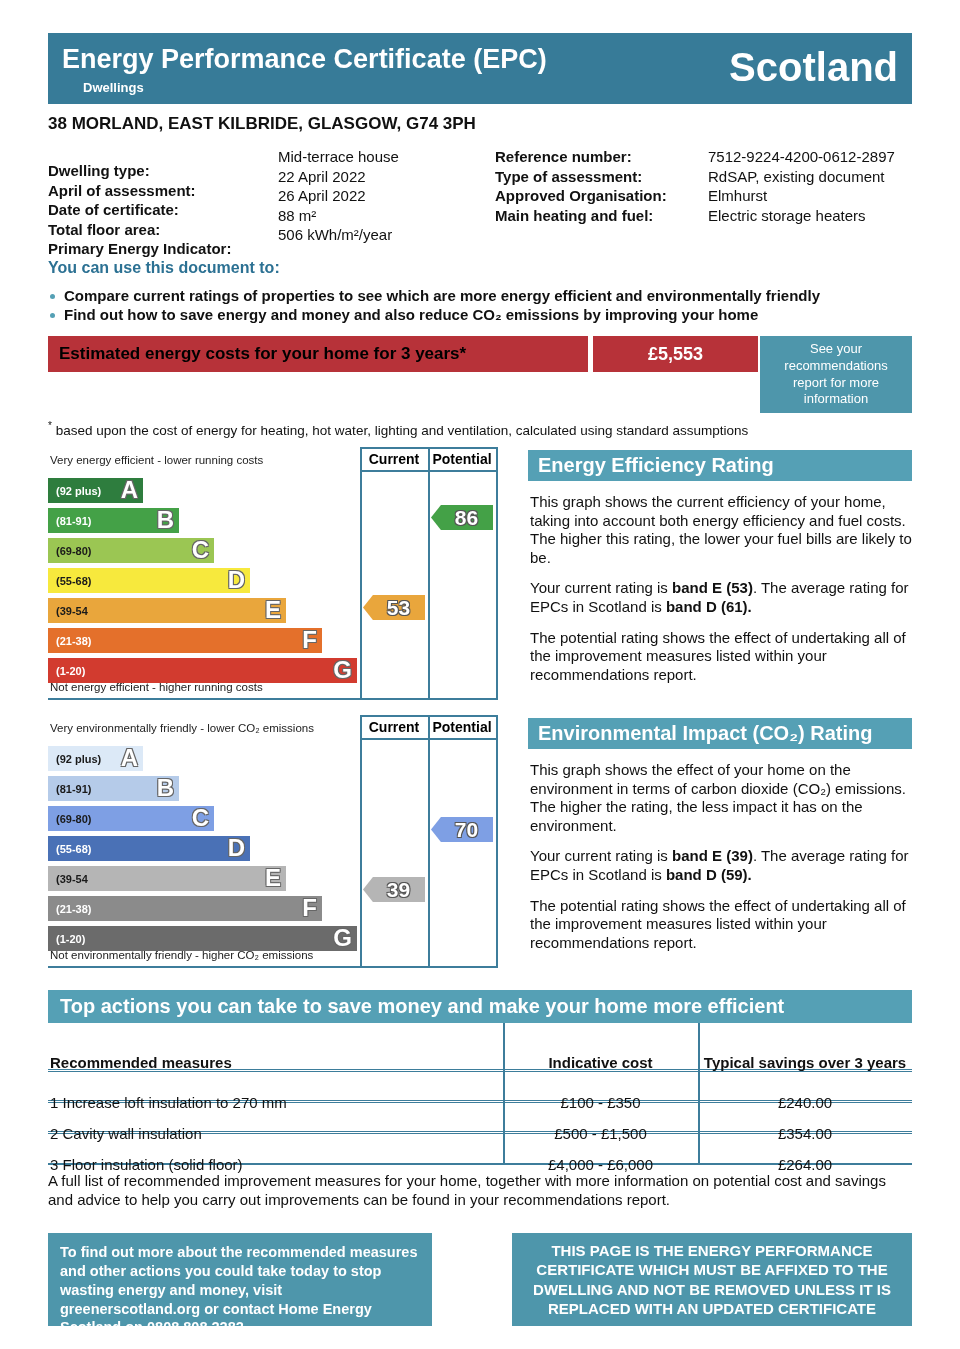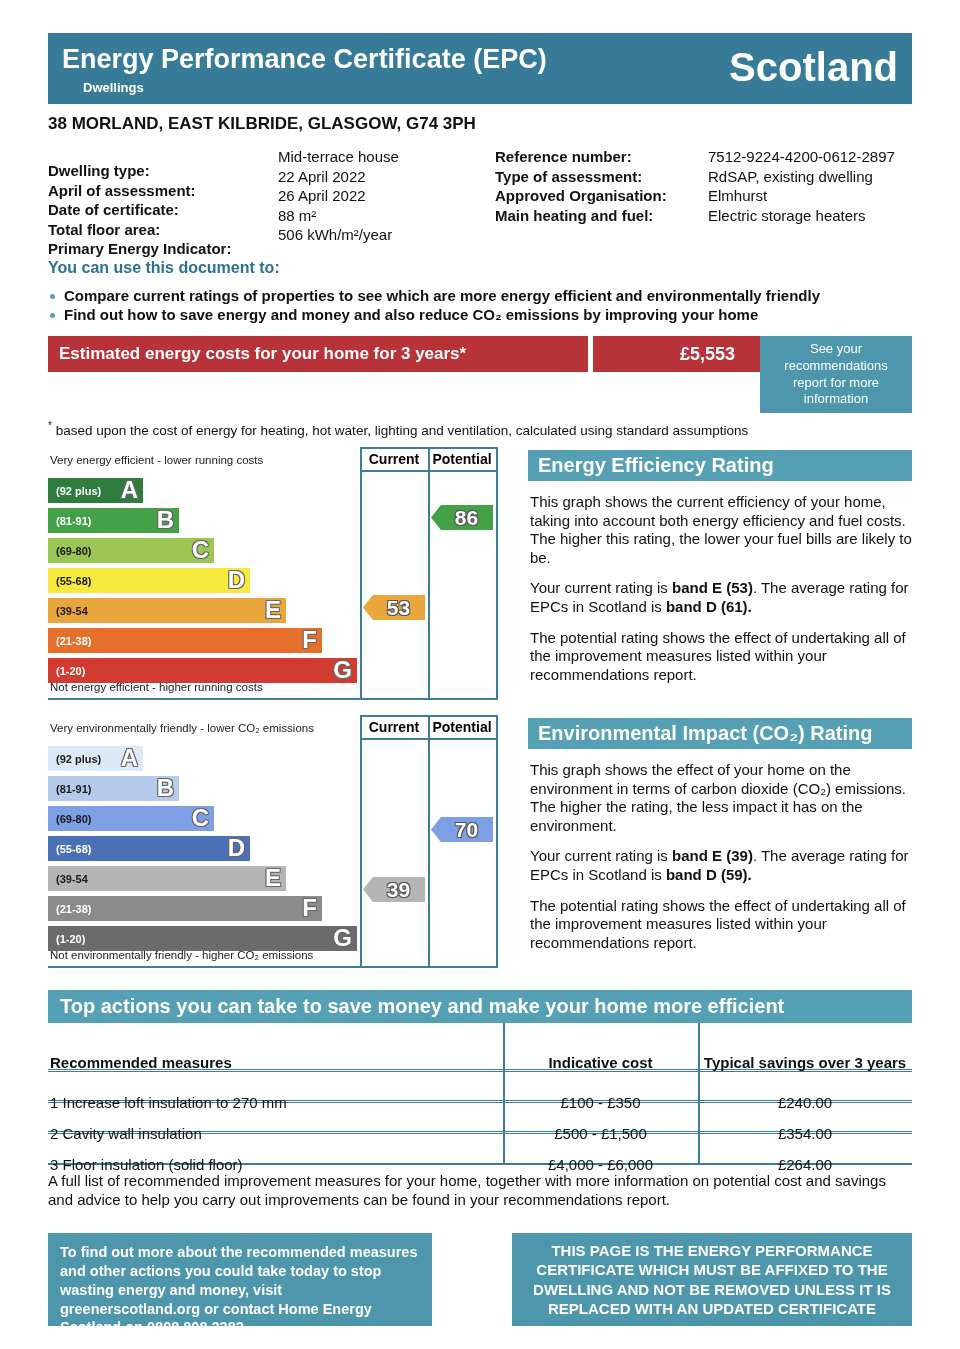--- a/index.html
+++ b/index.html
@@ -27,22 +27,22 @@
 
   .use-head{left:48px;top:259px;font-size:16px;font-weight:bold;color:#2c7193;}
   .bullets{left:48px;top:287px;width:864px;}
   .bullet-row{display:flex;align-items:flex-start;height:19px;font-size:15px;font-weight:bold;}
   .bullet-dot{width:5px;height:5px;border-radius:50%;background:#55a0b5;margin:7px 9px 0 2px;flex:0 0 auto;}
 
   
   .costs{left:48px;top:336px;width:864px;height:77px;}
   .cost-row{position:absolute;left:0;height:36px;display:flex;}
   .cost-row.r1{top:41px;}
-  .cost-label{width:540px;color:#ffffff;font-size:17px;font-weight:bold;display:flex;align-items:center;padding-left:11px;box-sizing:border-box;}
-  .cost-value{width:165px;margin-left:5px;color:#fff;font-size:18px;font-weight:bold;display:flex;align-items:center;justify-content:center;padding-left:32px;}
+  .cost-label{width:540px;color:#000000;font-size:17px;font-weight:bold;display:flex;align-items:center;padding-left:11px;box-sizing:border-box;}
+  .cost-value{width:165px;margin-left:5px;color:#fff;font-size:18px;font-weight:bold;display:flex;align-items:center;justify-content:center;}
   .cost-side{position:absolute;left:712px;top:0;width:152px;height:77px;background:#4e96ab;color:#fff;
              font-size:13px;display:flex;align-items:center;justify-content:center;text-align:center;line-height:1.28;padding:2px 6px;box-sizing:border-box;}
   .footnote{left:48px;top:420px;font-size:13.5px;}
   .footnote sup{font-size:10px;}
 
   
   .chart{position:absolute;width:448px;height:251px;border-right:2px solid #3d7d9b;border-bottom:2px solid #3d7d9b;background:#fff;}
   .chart.c1{left:48px;top:447px;}
   .chart.c2{left:48px;top:715px;}
   .chart-caption{position:absolute;left:2px;font-size:11.5px;color:#222;}
@@ -124,21 +124,21 @@
           <span class="dvalue">506 kWh/m²/year</span>
         </div>
       </div>
     <div class="dcol r" id="details-right">
         <div class="drow">
           <span class="dlabel">Reference number:</span>
           <span class="dvalue">7512-9224-4200-0612-2897</span>
         </div>
         <div class="drow">
           <span class="dlabel">Type of assessment:</span>
-          <span class="dvalue">RdSAP, existing dwelling</span>
+          <span class="dvalue">RdSAP, existing document</span>
         </div>
         <div class="drow">
           <span class="dlabel">Approved Organisation:</span>
           <span class="dvalue">Elmhurst</span>
         </div>
         <div class="drow">
           <span class="dlabel">Main heating and fuel:</span>
           <span class="dvalue">Electric storage heaters</span>
         </div>
       </div>

